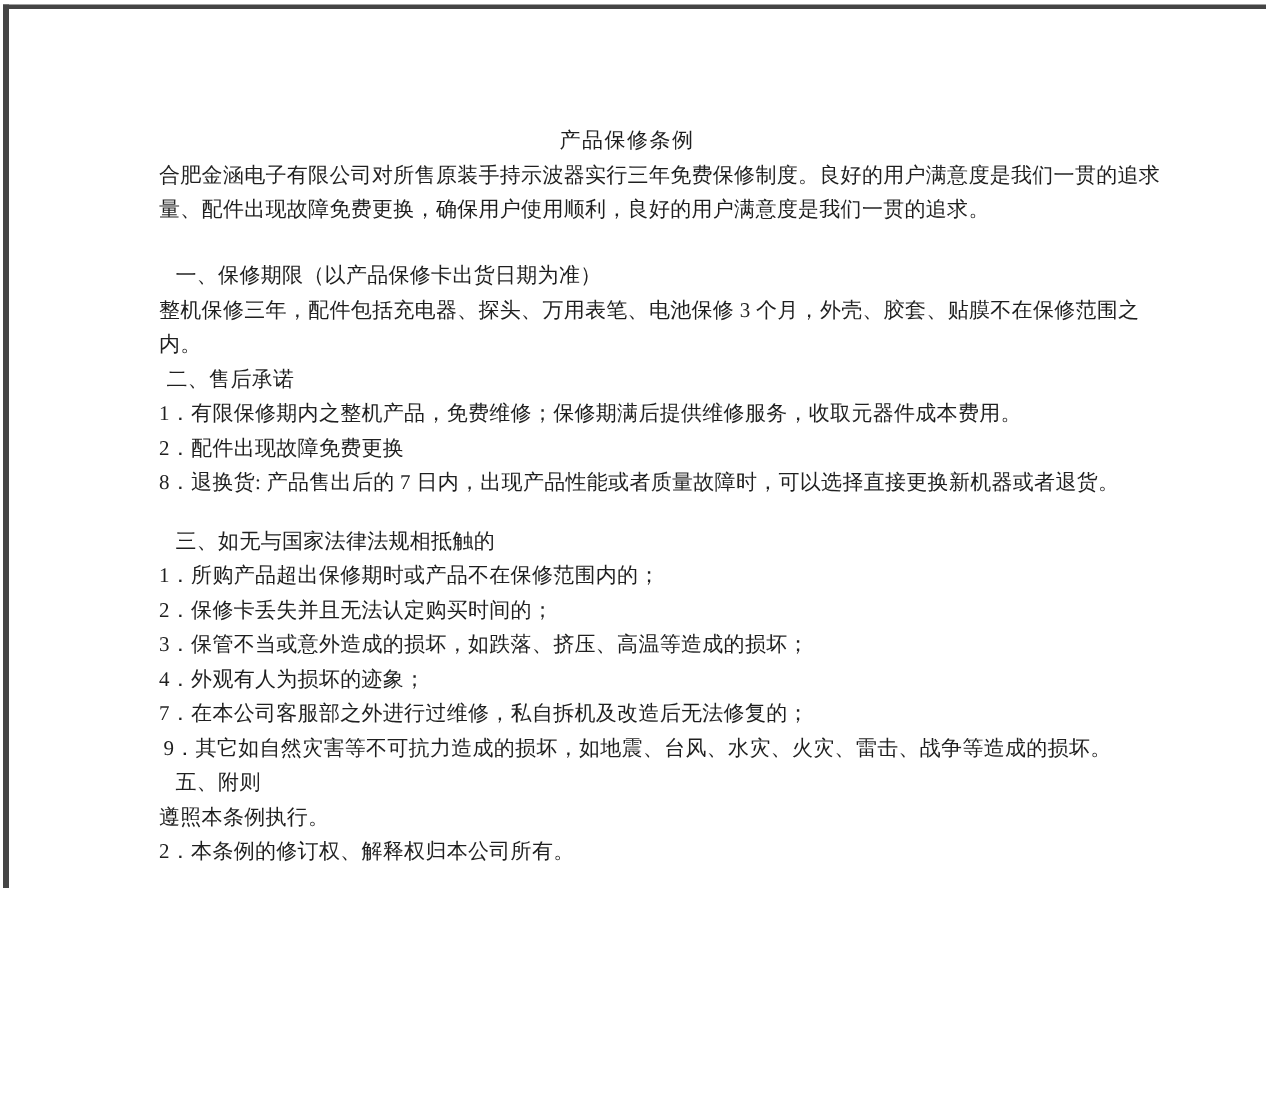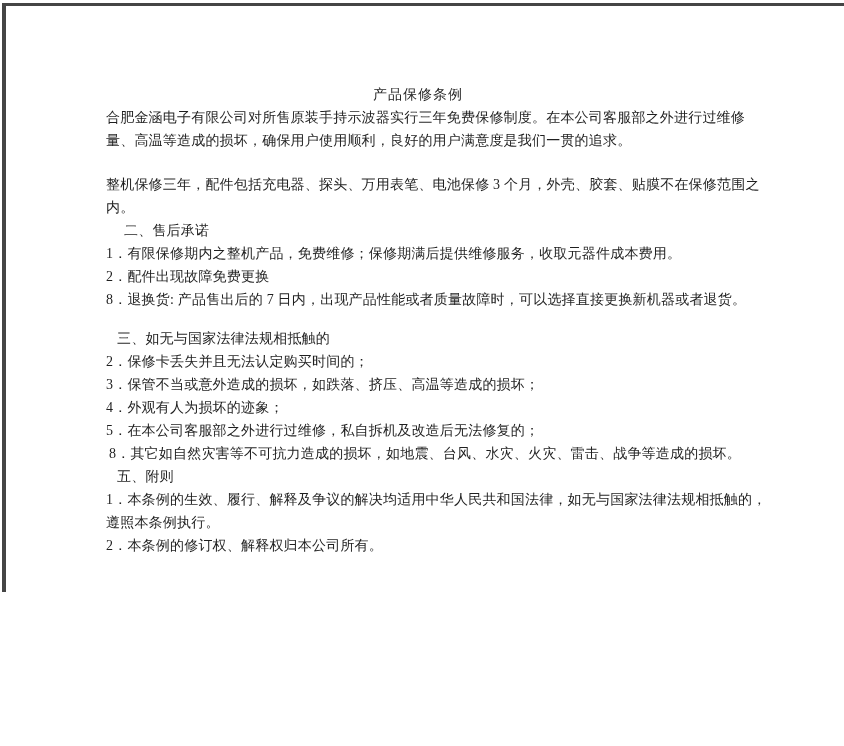--- a/index.html
+++ b/index.html
@@ -44,57 +44,58 @@
   }
   .line {
     white-space: nowrap;
   }
   .doc-title {
     text-align: center;
     white-space: nowrap;
     letter-spacing: 1px;
   }
   .indent-lg { padding-left: 11px; }  
-  .indent-sm { padding-left: 5px; margin-left: 13px; }   
+  .indent-sm { padding-left: 5px; }   
   .indent-xs { padding-left: 3px; }   
   .gap-a { height: 21px; }
   .gap-b { height: 16px; }
 </style>
 </head>
 <body>
 
 <div class="screen" style="--frame-color: #454545; --text-color: #1f1f1f; background: rgb(255, 255, 255);">
   <div class="frame-top"></div>
   <div class="frame-left"></div>
 
   <div class="content">
 
     <div class="doc-title">产品保修条例</div>
 
-    <div class="line">合肥金涵电子有限公司对所售原装手持示波器实行三年免费保修制度。在本公司客服部之外进行过维修</div>
-    <div class="line">量、高温等造成的损坏，确保用户使用顺利，良好的用户满意度是我们一贯的追求。</div>
+    <div class="line">合肥金涵电子有限公司对所售原装手持示波器实行三年免费保修制度。良好的用户满意度是我们一贯的追求</div>
+    <div class="line">量、配件出现故障免费更换，确保用户使用顺利，良好的用户满意度是我们一贯的追求。</div>
 
     <div class="gap-a"></div>
 
+    <div class="line indent-lg">一、保修期限（以产品保修卡出货日期为准）</div>
     <div class="line">整机保修三年，配件包括充电器、探头、万用表笔、电池保修 3 个月，外壳、胶套、贴膜不在保修范围之</div>
     <div class="line">内。</div>
 
     <div class="line indent-sm">二、售后承诺</div>
     <div class="line">1．有限保修期内之整机产品，免费维修；保修期满后提供维修服务，收取元器件成本费用。</div>
     <div class="line">2．配件出现故障免费更换</div>
     <div class="line">8．退换货: 产品售出后的 7 日内，出现产品性能或者质量故障时，可以选择直接更换新机器或者退货。</div>
 
     <div class="gap-b"></div>
 
     <div class="line indent-lg">三、如无与国家法律法规相抵触的</div>
+    <div class="line">1．所购产品超出保修期时或产品不在保修范围内的；</div>
     <div class="line">2．保修卡丢失并且无法认定购买时间的；</div>
     <div class="line">3．保管不当或意外造成的损坏，如跌落、挤压、高温等造成的损坏；</div>
     <div class="line">4．外观有人为损坏的迹象；</div>
-    <div class="line">5．在本公司客服部之外进行过维修，私自拆机及改造后无法修复的；</div>
-    <div class="line indent-xs">8．其它如自然灾害等不可抗力造成的损坏，如地震、台风、水灾、火灾、雷击、战争等造成的损坏。</div>
+    <div class="line">7．在本公司客服部之外进行过维修，私自拆机及改造后无法修复的；</div>
+    <div class="line indent-xs">9．其它如自然灾害等不可抗力造成的损坏，如地震、台风、水灾、火灾、雷击、战争等造成的损坏。</div>
 
     <div class="line indent-lg">五、附则</div>
-    <div class="line">1．本条例的生效、履行、解释及争议的解决均适用中华人民共和国法律，如无与国家法律法规相抵触的，</div>
     <div class="line">遵照本条例执行。</div>
     <div class="line">2．本条例的修订权、解释权归本公司所有。</div>
 
   </div>
 </div>
 
 </body></html>

